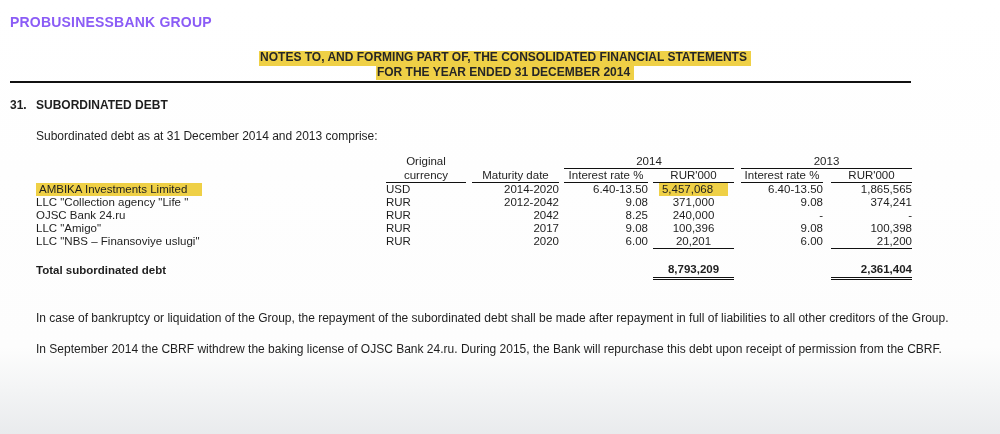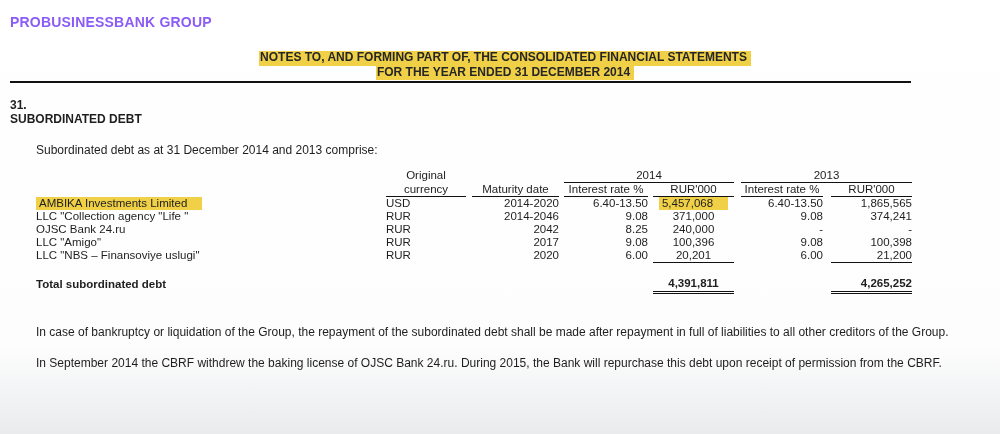--- a/index.html
+++ b/index.html
@@ -25,21 +25,21 @@
     background: var(--hl, #efd046);
     padding: 0 4px 1px 1px;
     color: #262626;
   }
   .header-rule {
     width: 901px;
     border-top: 2.5px solid #111;
     margin-top: 1px;
   }
 
-  .section-head { margin-top: 15px; font-weight: bold; font-size: 12px; display: flex; flex-direction: column; }
+  .section-head { margin-top: 15px; font-weight: bold; font-size: 12px; display: flex; }
   .section-num { width: 26px; }
 
   .intro { margin-top: 17px; margin-left: 26px; font-size: 12px; }
 
   table.debt {
     margin: 12px 0 0 26px;
     border-collapse: collapse;
     table-layout: fixed;
     font-size: 11.5px;
     color: #1e1e1e;
@@ -154,21 +154,21 @@
           <td></td>
       <td class="c-i13">6.40-13.50</td>
           <td></td>
       <td class="c-r13">1,865,565</td>
     </tr>
 
     <tr>
       <td class="c-name">LLC "Collection agency "Life "</td>
       <td class="c-cur">RUR</td>
           <td></td>
-      <td class="c-mat">2014-2046</td>
+      <td class="c-mat">2012-2042</td>
           <td></td>
       <td class="c-i14">9.08</td>
           <td></td>
       <td class="c-r14">371,000</td>
           <td></td>
       <td class="c-i13">9.08</td>
           <td></td>
       <td class="c-r13">374,241</td>
     </tr>
 
@@ -222,25 +222,25 @@
         </tr>
 
     <tr class="total">
       <td class="c-name">Total subordinated debt</td>
       <td></td>
           <td></td>
           <td></td>
           <td></td>
           <td></td>
           <td></td>
-      <td class="c-r14 dbl">4,391,811</td>
+      <td class="c-r14 dbl">8,793,209</td>
           <td></td>
       <td></td>
           <td></td>
-      <td class="c-r13 dbl">4,265,252</td>
+      <td class="c-r13 dbl">2,361,404</td>
     </tr>
   </tbody>
     </table>
 
   <div class="body-note note1">In case of bankruptcy or liquidation of the Group, the repayment of the subordinated debt shall be made after repayment in full of liabilities to all other creditors of the Group.</div>
   <div class="body-note note2">In September 2014 the CBRF withdrew the baking license of OJSC Bank 24.ru. During 2015, the Bank will repurchase this debt upon receipt of permission from the CBRF.</div>
 
 </div>
 
 </body></html>

